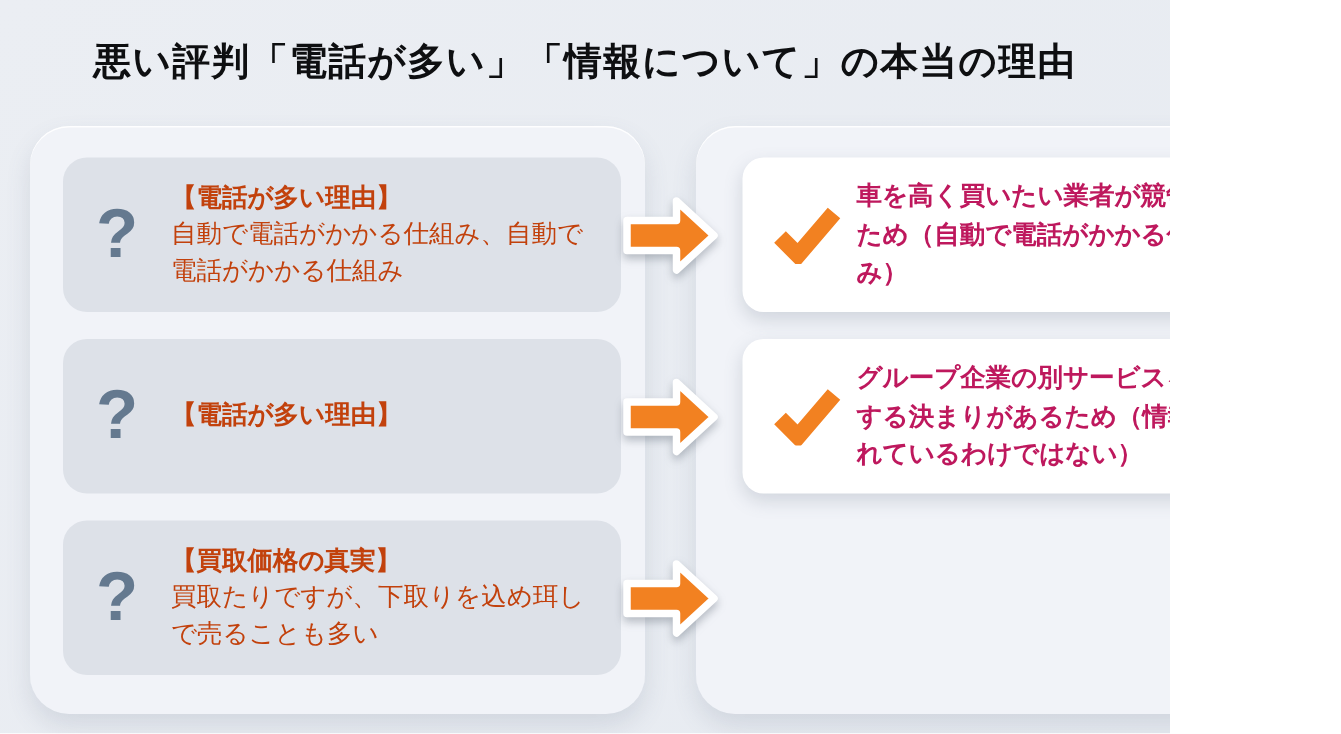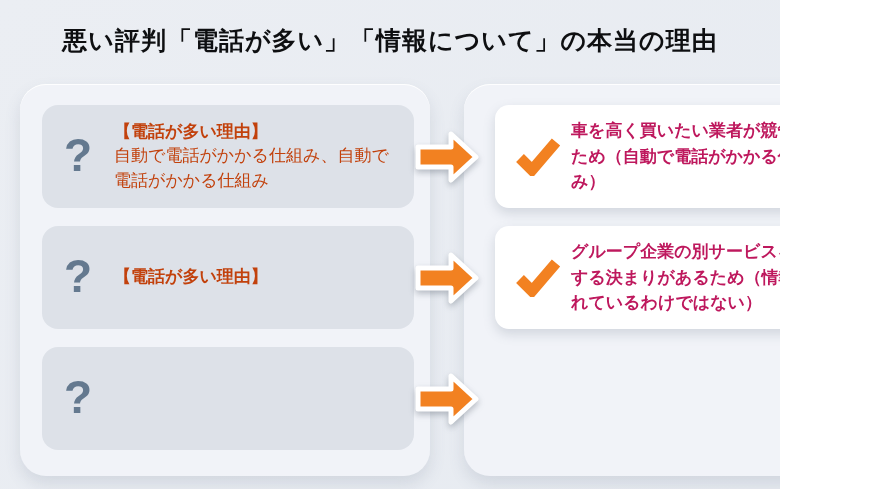--- a/index.html
+++ b/index.html
@@ -172,20 +172,22 @@
             </svg>
           </div>
           <div class="a-text">グループ企業の別サービスを案内する決まりがあるため（情報が漏れているわけではない）</div>
         </div>
       </div>
 
       <div class="row">
         <div class="q-box">
           <div class="q-icon">?</div>
           <div class="q-text">
+            <div class="q-heading">【買取価格の真実】</div>
+            <div class="q-body">買取たりですが、下取りを込め珥しで売ることも多い</div>
           </div>
         </div>
         <div class="arrow-wrap">
           <svg width="64" height="52" viewBox="0 0 64 52" aria-hidden="true">
             <polygon points="3,16 36,16 36,3 61,26 36,49 36,36 3,36" fill="#f28121" stroke="#ffffff" stroke-width="5" stroke-linejoin="round"></polygon>
           </svg>
         </div>
       </div>
 
     </div>

